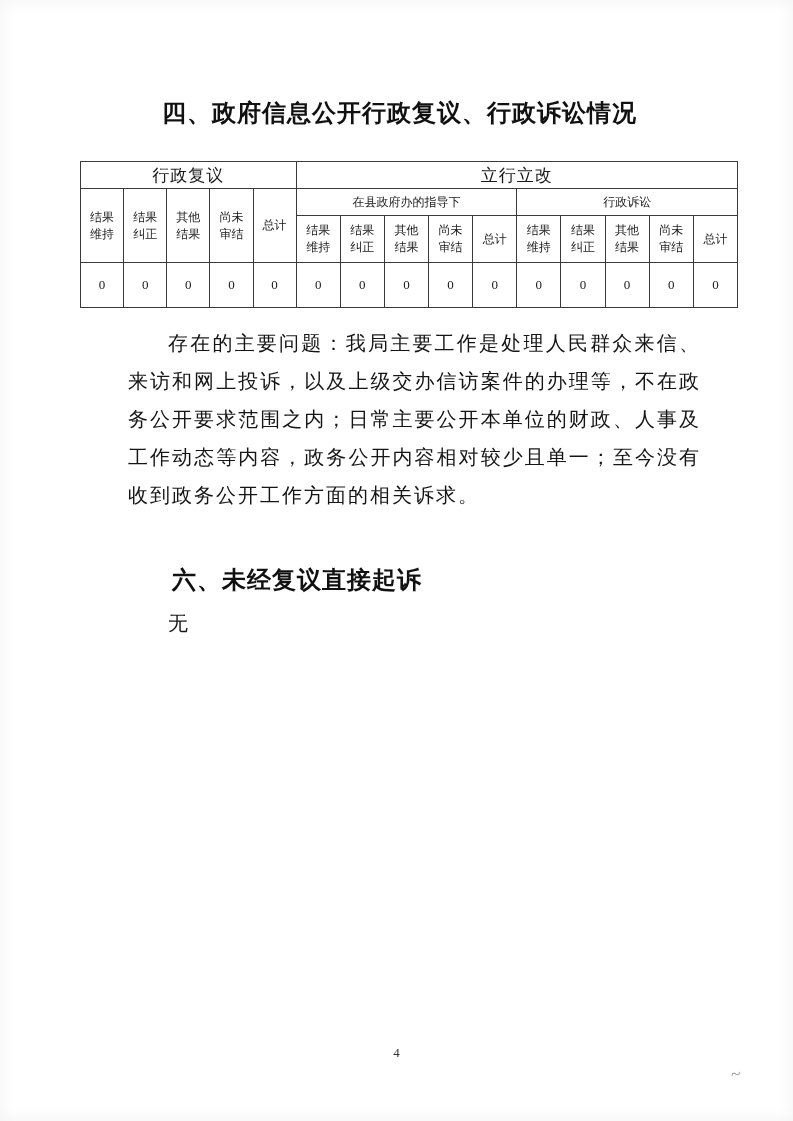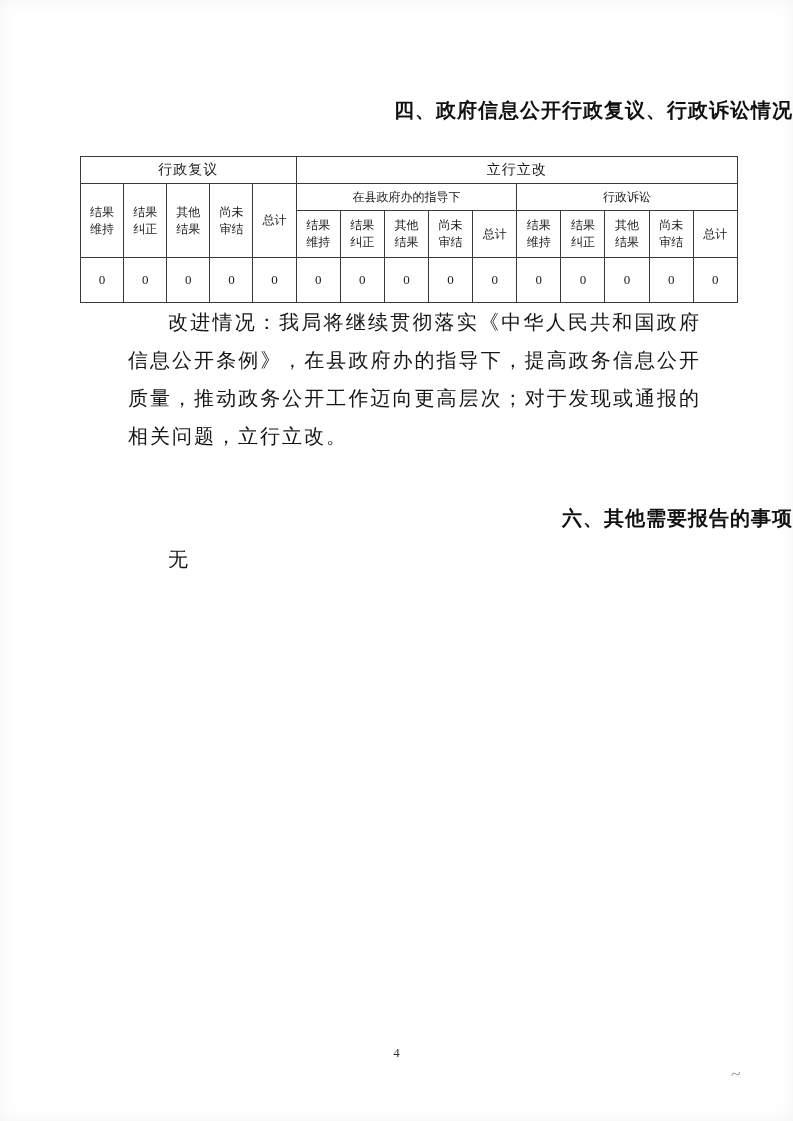--- a/index.html
+++ b/index.html
@@ -21,45 +21,44 @@
     content: "";
     position: absolute;
     inset: 0;
     pointer-events: none;
     box-shadow: inset 0 0 18px rgba(0,0,0,0.05);
   }
 
   .sec-title {
     font-family: "Liberation Sans", "DejaVu Sans", sans-serif;
     font-weight: bold;
-    font-size: 20px;
+    font-size: 24px;
     letter-spacing: 1px;
     color: #111;
-    text-align: right;
   }
   #title4 { margin: 97px 0 0 162px; }
   #title5 { margin: 42px 0 0 172px; }
   #title6 { margin: 50px 0 0 172px; }
 
   
   .stats-table {
     border-collapse: collapse;
     table-layout: fixed;
     margin: 32px 0 0 80px;
     width: 658px;
   }
   .stats-table td {
     border: 1px solid #3a3a3a;
     text-align: center;
     vertical-align: middle;
     padding: 1px 0;
     color: #1a1a1a;
   }
   .grp {
-    font-size: 14px;
+    font-size: 17px;
     height: 24px;
     letter-spacing: 1px;
   }
   .subgrp {
     font-size: 12px;
     height: 24px;
   }
   .hdr {
     font-size: 12px;
     line-height: 17px;
@@ -186,24 +185,24 @@
         <td class="val">0</td>
         <td class="val">0</td>
         <td class="val">0</td>
         <td class="val">0</td>
         <td class="val">0</td>
       </tr>
     </tbody>
   </table>
 
 
-
-  <p class="body-para" id="para2">改进情况：我局将继续贯彻落实《中华人民共和国政府信息公开条例》，在县政府办的指导下，提高政务信息公开质量，推动政务公开工作迈向更高层次；对于发现或通报的相关问题，立行立改。</p>
-
-  <div class="sec-title" id="title6">六、其他需要报告的事项</div>
+  <p class="body-para" id="para1">存在的主要问题：我局主要工作是处理人民群众来信、来访和网上投诉，以及上级交办信访案件的办理等，不在政务公开要求范围之内；日常主要公开本单位的财政、人事及工作动态等内容，政务公开内容相对较少且单一；至今没有收到政务公开工作方面的相关诉求。</p>
+
+
+  <div class="sec-title" id="title6">六、未经复议直接起诉</div>
 
   <div id="sec6-content">无</div>
 
   <div class="page-number">4</div>
 
   <div class="scan-artifact">~</div>
 
 </div>
 
 </body></html>

